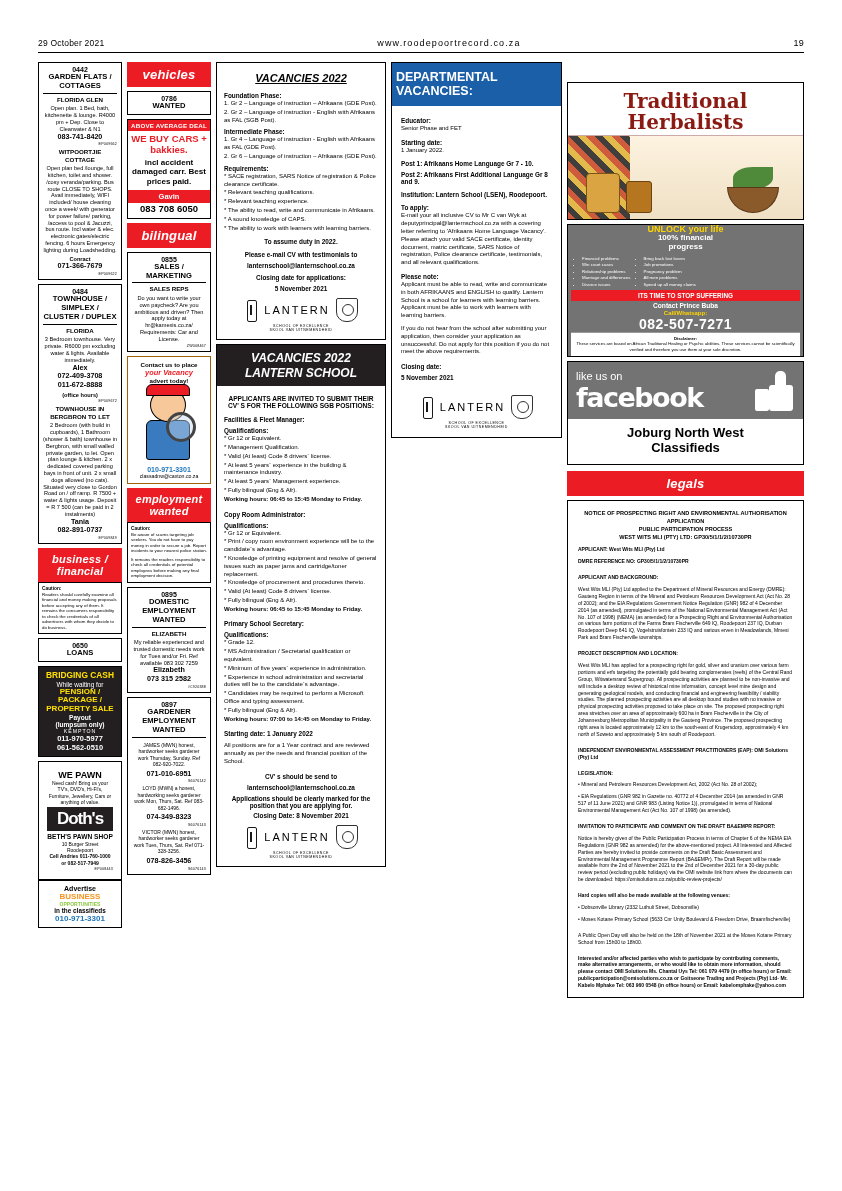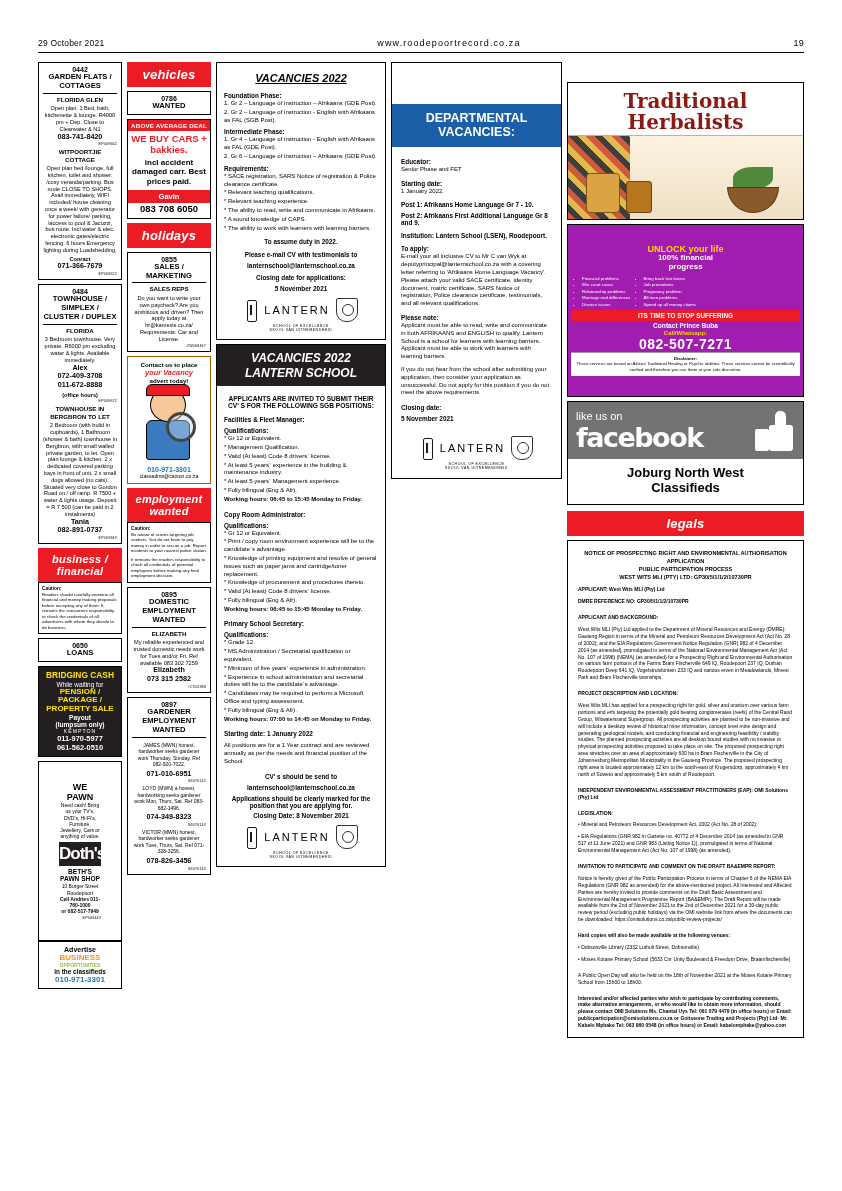--- a/index.html
+++ b/index.html
@@ -69,22 +69,22 @@
   .hdr-box {
     border:1px solid #000; background:#fff; text-align:center;
     font-weight:bold; font-style:italic; font-size:11px; padding:4px 2px;
     text-decoration:underline;
   }
   .blackbar {
     background:#231f20; color:#fff; text-align:center; font-weight:bold;
     font-style:italic; font-size:12px; padding:6px 4px; line-height:1.2;
   }
   .bluebar {
-    background:#1b5fa8; color:#fff; text-align:center; font-weight:bold;
-    font-size:12.5px; padding:7px 4px; line-height:1.15;margin-top:41px;
+    background:#1b5fa8; color:#fff; font-weight:bold;
+    font-size:12.5px; padding:7px 4px; line-height:1.15;
   }
 
   
   .sec { font-size:6.4px; font-weight:bold; margin-top:4px; }
   .li  { font-size:6px; line-height:1.3; margin-top:1px; }
 
   
   .lantern { display:flex; align-items:center; justify-content:center; gap:6px; padding:6px 2px 4px; }
   .lantern .glyph { width:14px; height:20px; position:relative; }
   .lantern .glyph:before{
@@ -115,21 +115,21 @@
 
   
   .bridge { background:#231f20; color:#fff; text-align:center; padding:4px 3px; }
   .bridge .h { color:#ffe000; font-weight:bold; font-size:8.4px; line-height:1.1;}
   .bridge .w { font-size:6.4px; }
   .bridge .y { color:#ffe000; font-weight:bold; font-size:8px; line-height:1.1;}
   .bridge .p { font-size:6.6px; font-weight:bold; }
   .bridge .tel { font-weight:bold; font-size:7.4px; }
   .bridge .km { font-size:5.2px; letter-spacing:1px; }
 
-  .pawn { border:1px solid #000; text-align:center; padding:20px; }
+  .pawn { border:1px solid #000; text-align:center; padding:8px; }
   .pawn .h { font-weight:bold; font-size:9px; }
   .pawn .s { font-size:5px; line-height:1.25; }
   .pawn .logo { font-weight:bold; font-size:17px; letter-spacing:-1px; background:#231f20;color:#fff; padding:2px 0; margin:2px 0;}
   .pawn .n { font-weight:bold; font-size:6.6px; line-height:1.2;}
 
   .advert-box { border:1px solid #000; text-align:center; padding:4px 3px; }
   .advert-box .a1{ font-weight:bold; font-size:7px;}
   .advert-box .a2{ font-weight:bold; font-size:8px; color:#f7941d;}
   .advert-box .a3{ font-weight:bold; font-size:5px; color:#8cc63f;}
   .advert-box .a4{ font-weight:bold; font-size:6.4px;}
@@ -138,21 +138,21 @@
   
   .herb { border:1px solid #000; background:#fff; position:relative; padding:0; overflow:hidden;margin-top:20px;}
   .herb .title { text-align:center; font-size:20px; font-weight:bold; color:#8a1a12; font-family:"DejaVu Serif", serif; line-height:1.05; padding:8px 4px 2px;}
   .herb .art { height:84px; position:relative; background:linear-gradient(180deg,#fdf3e0,#efe0c4); border-top:1px solid #caa; }
   .herb .jar{position:absolute;bottom:6px;left:18px;width:34px;height:40px;background:#d9a441;border:1px solid #7a5418;border-radius:4px;}
   .herb .jar2{position:absolute;bottom:6px;left:58px;width:26px;height:32px;background:#b5761f;border:1px solid #6b4412;border-radius:3px;}
   .herb .bowl{position:absolute;bottom:6px;right:24px;width:52px;height:26px;background:#8b5a2b;border-radius:0 0 26px 26px;border:1px solid #5a3718;}
   .herb .leaf{position:absolute;bottom:30px;right:30px;width:40px;height:22px;background:#4e8a3a;border-radius:50% 0 50% 0;}
   .herb .cloth{position:absolute;top:0;left:0;width:62px;height:84px;background:repeating-linear-gradient(45deg,#c94b2b 0 6px,#2b2b2b 6px 12px,#e0b43c 12px 18px);opacity:.9;}
 
-  .unlock { background:#a21caf; color:#fff; text-align:center; padding:20px 3px; }
+  .unlock { background:#737373; color:#fff; text-align:center; padding:0 3px; }
   .unlock .u1 { color:#ffd400; font-weight:bold; font-size:9px; line-height:1.05;}
   .unlock .u2 { color:#fff; font-weight:bold; font-size:8px; line-height:1.1;}
   .unlock-list { display:flex; gap:6px; padding:4px 4px 2px; font-size:4.4px; text-align:left;}
   .unlock-list ul{margin:0;padding-left:7px;}
   .unlock-list li{line-height:1.45;}
   .unlock .stop { background:#ec1c24; color:#fff; font-weight:bold; font-size:6.4px; padding:2px 0;}
   .unlock .prince { font-weight:bold; font-size:6.6px; padding:1px 0;}
   .unlock .wa { color:#ffd400; font-weight:bold; font-size:6px; }
   .unlock .phone { color:#fff; font-weight:bold; font-size:14px; letter-spacing:0.5px;}
   .disc { background:#fff; color:#000; border-top:1px solid #999; font-size:4.3px; padding:3px 5px; text-align:center; line-height:1.3;}
@@ -282,21 +282,21 @@
       </div>
 
       <div class="buycars">
         <div class="strip">ABOVE AVERAGE DEAL</div>
         <div class="big">WE BUY CARS + bakkies.</div>
         <div class="mid">incl accident damaged carr. Best prices paid.</div>
         <div class="money">Gavin</div>
         <div class="tel">083 708 6050</div>
       </div>
 
-      <div class="redbar" style="margin-top:4px">holidays</div>
+      <div class="redbar" style="margin-top:4px">bilingual</div>
 
       <div class="box pad" style="margin-top:4px">
         <div class="ad-code">0855</div>
         <div class="ad-head">SALES / MARKETING</div>
         <div class="hr-thin"></div>
         <div class="ad-sub">SALES REPS</div>
         <div class="ad-body">Do you want to write your own paycheck? Are you ambitious and driven? Then apply today at hr@kamexis.co.za/ Requirements: Car and License.</div>
         <div class="ref">ZW008467</div>
       </div>
 

